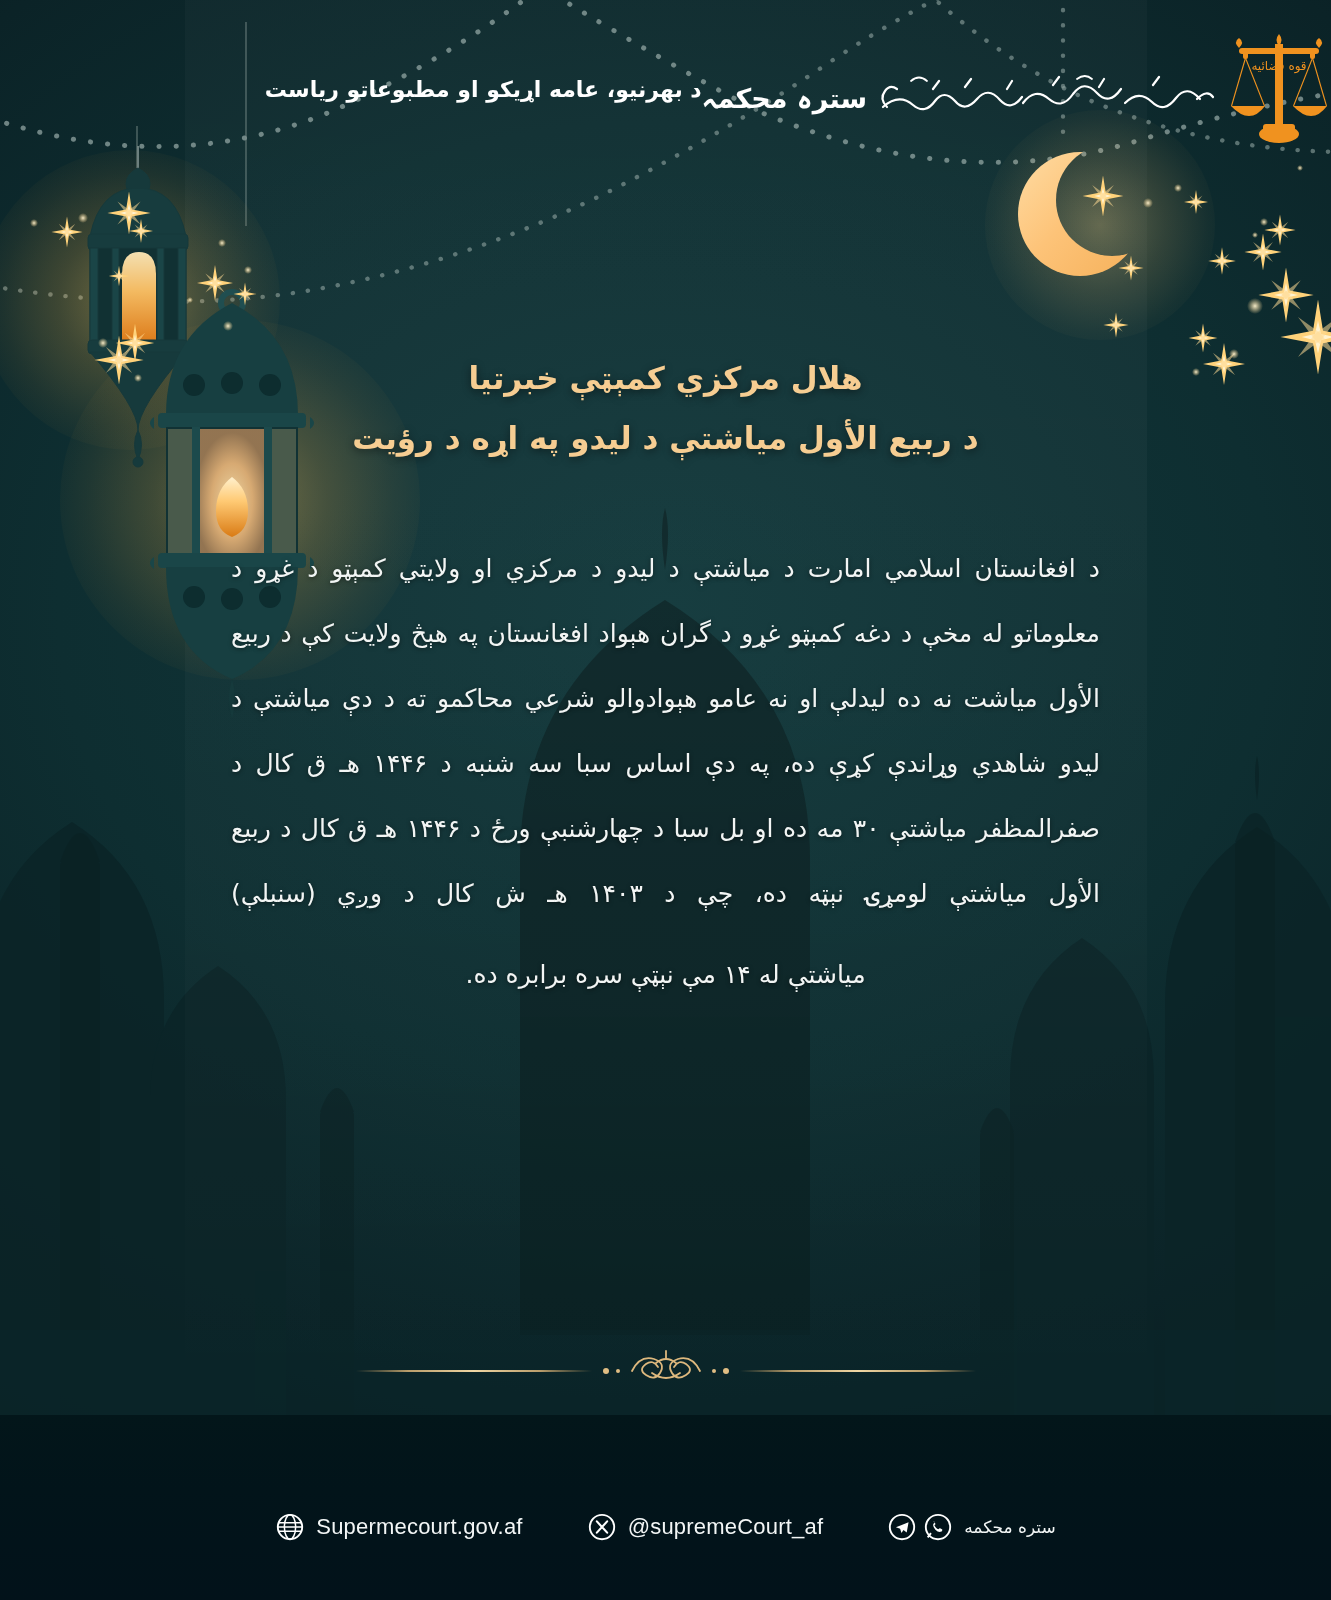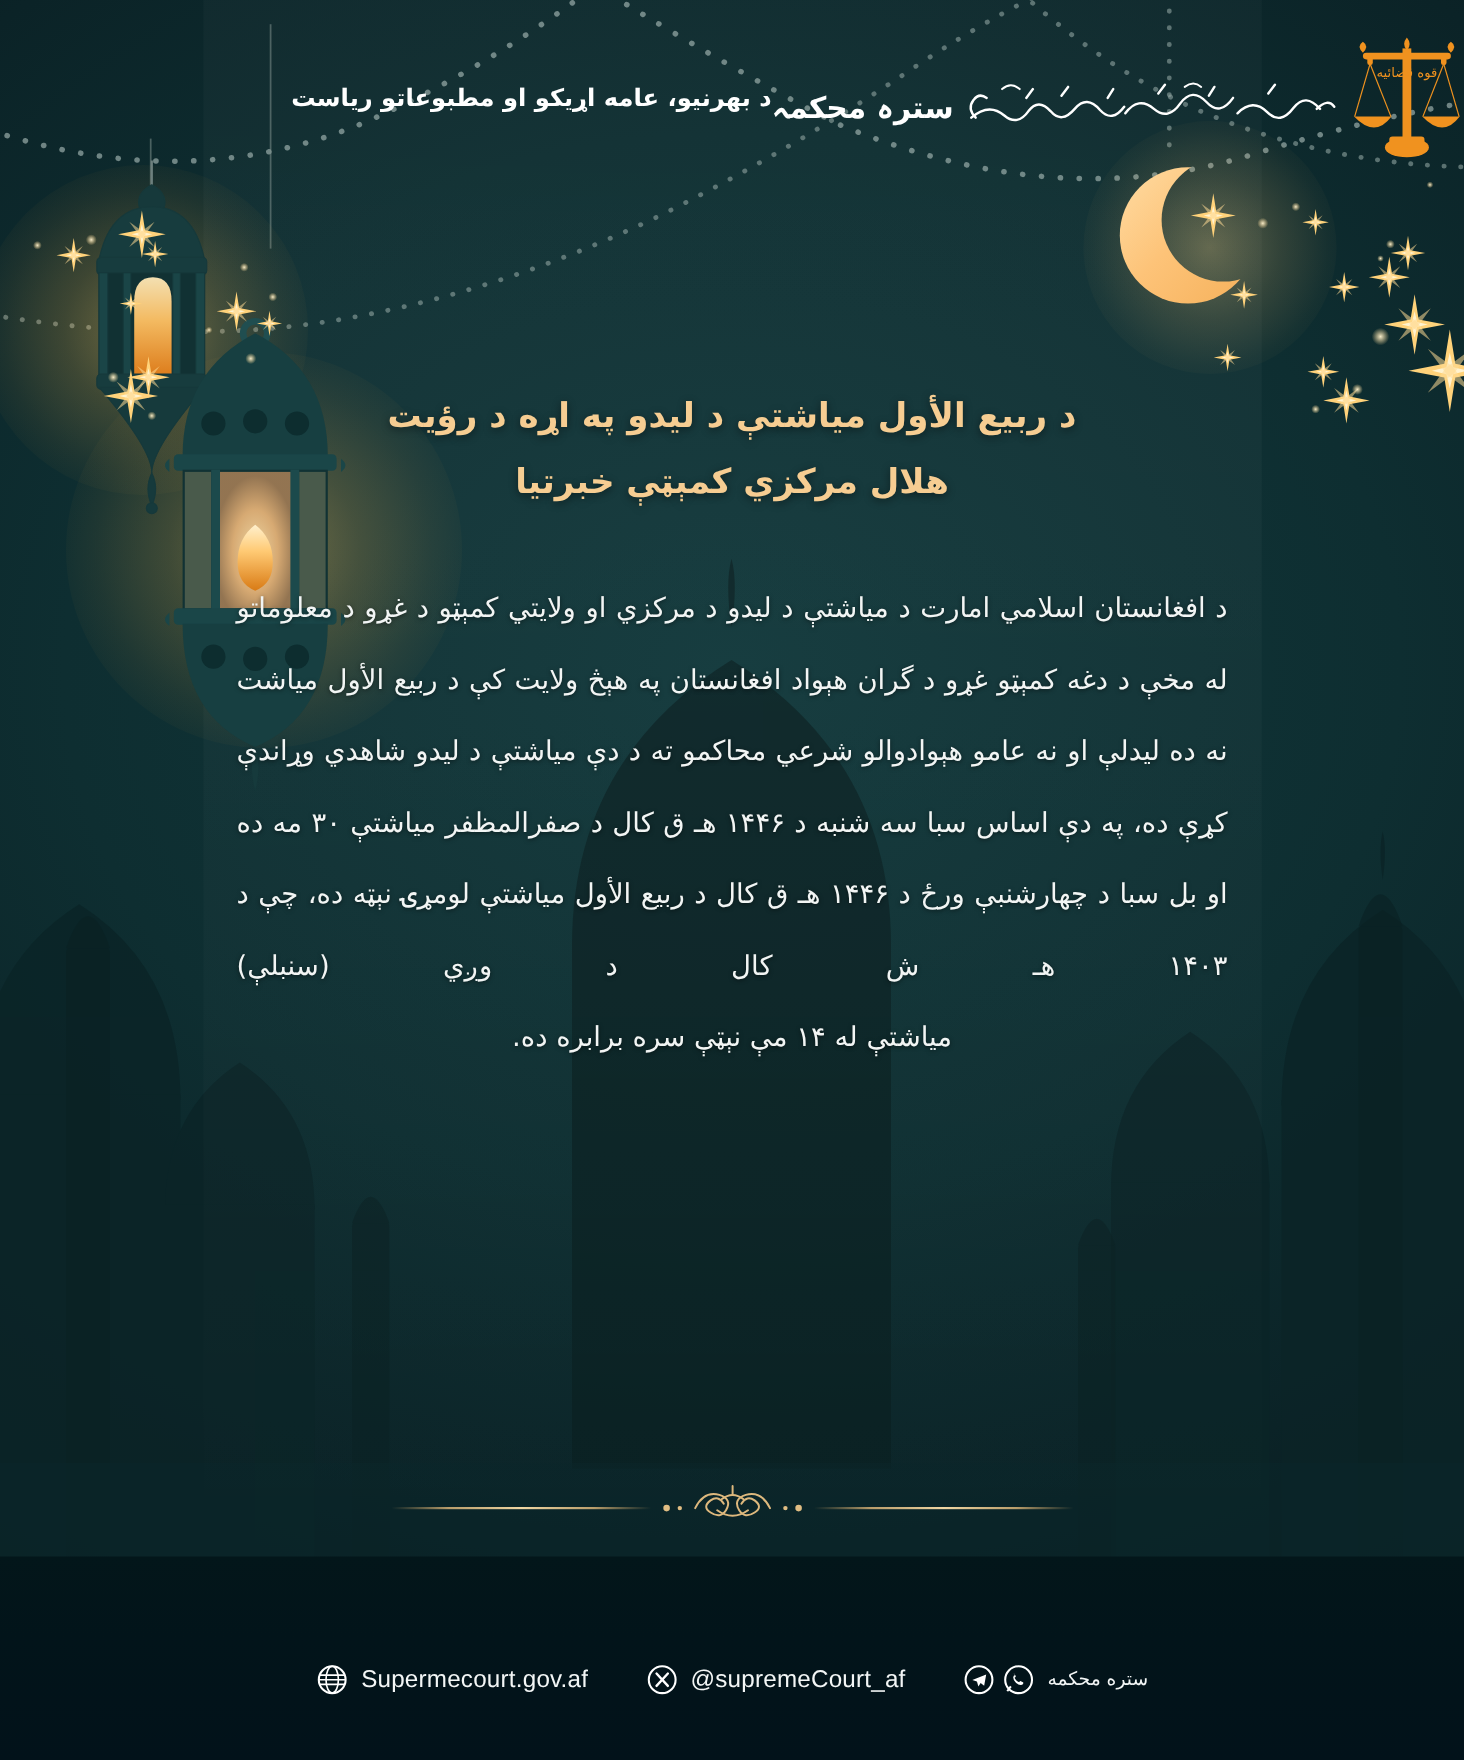--- a/index.html
+++ b/index.html
@@ -78,36 +78,36 @@
   }
 
   
   .body-text{
     position:absolute;left:215px;right:215px;top:520px;z-index:5;
     direction:rtl;text-align:justify;text-align-last:justify;
     color:#f2f5f4;font-size:25px;line-height:2.6;
     text-shadow:0 1px 4px rgba(0,0,0,.5);
     letter-spacing:0;
   }
-  .body-text p{margin:0;}
+  .body-text p{margin:16px;}
   .body-text p.last{text-align-last:center;}
 
   
   .divider{position:absolute;left:0;right:0;top:1345px;display:flex;justify-content:center;z-index:5;}
 
   
   .footer-bg{
     position:absolute;left:0;bottom:0;width:1331px;height:185px;
     background:linear-gradient(180deg,#03161a 0%, #02141a 40%, #02121a 100%);
     z-index:6;
   }
   .footer{
     position:absolute;left:0;right:0;bottom:58px;z-index:7;
     display:flex;justify-content:center;align-items:center;
-    direction:ltr;gap:0;
+    direction:ltr;gap:12px;
   }
   .f-item{display:flex;align-items:center;gap:11px;margin:0 26px;}
   .f-item .txt{color:#f3f6f6;font-size:22px;font-family:"Liberation Sans",sans-serif;letter-spacing:.2px;white-space:nowrap;}
   .f-item .txt.rtl{direction:rtl;font-family:"DejaVu Sans",sans-serif;font-size:17px;}
   .f-icons{display:flex;align-items:center;gap:6px;}
   .ic{width:30px;height:30px;display:block;}
 </style>
 </head>
 <body>
 
@@ -385,22 +385,22 @@
           <path d="M210 8 q8 -6 15 0" stroke-width="1.8"></path>
         </g>
       </svg>
     </div>
 
     <div class="org-name">سترہ محکمہ</div>
     <div class="dept-name">د بهرنیو، عامه اړیکو او مطبوعاتو ریاست</div>
   </div>
 
   <div class="title">
+    <div>هلال مرکزي کمېټې خبرتیا</div>
     <div>د ربیع الأول میاشتې د لیدو په اړه د رؤیت</div>
-    <div>هلال مرکزي کمېټې خبرتیا</div>
   </div>
 
   <div class="body-text">
     <p>د افغانستان اسلامي امارت د میاشتې د لیدو د مرکزي او ولایتي کمېټو د غړو د معلوماتو له مخې د دغه کمېټو غړو د گران هېواد افغانستان په هېڅ ولایت کې د ربیع الأول میاشت نه ده لیدلې او نه عامو هېوادوالو شرعي محاکمو ته د دې میاشتې د لیدو شاهدي وړاندې کړې ده، په دې اساس سبا سه شنبه د ۱۴۴۶ هـ ق کال د صفرالمظفر میاشتې ۳۰ مه ده او بل سبا د چهارشنبې ورځ د ۱۴۴۶ هـ ق کال د ربیع الأول میاشتې لومړۍ نېټه ده، چې د ۱۴۰۳ هـ ش کال د وږي (سنبلې)</p>
     <p class="last">میاشتې له ۱۴ مې نېټې سره برابره ده.</p>
   </div>
 
   <div class="divider">
     <svg width="620" height="40" viewBox="0 0 620 40" aria-hidden="true">
       <defs>

